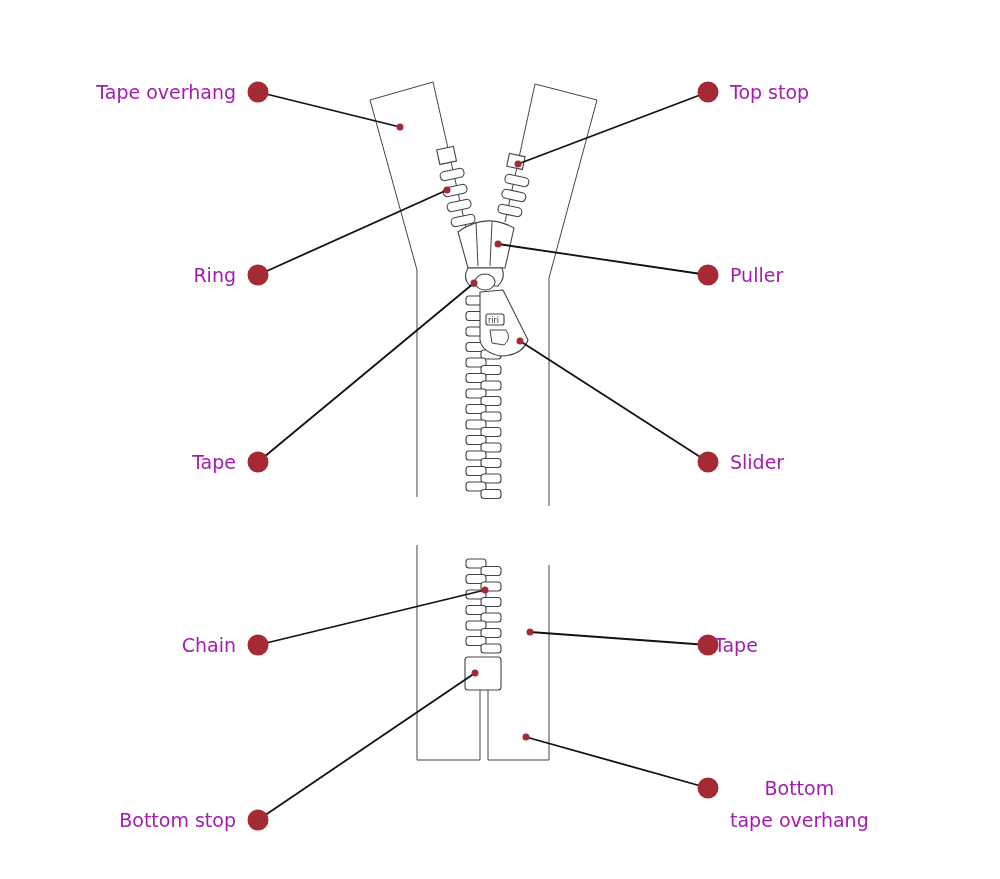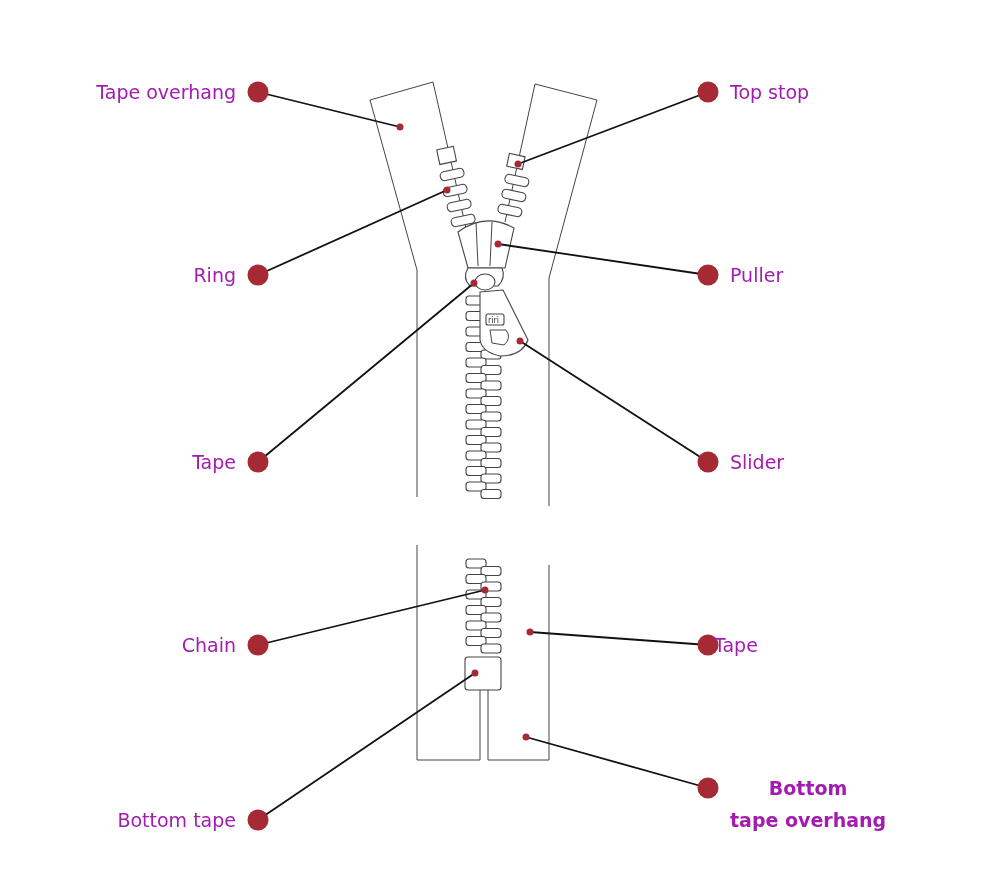--- a/index.html
+++ b/index.html
@@ -168,20 +168,20 @@
       <div class="label right" style="left: 730px; top: 451px;">
         <div>Slider</div>
       </div>
       <div class="label left" style="right: 764px; top: 634px; text-align: center;">
         <div>Chain</div>
       </div>
       <div class="label right" style="left: 714px; top: 634px;">
         <div>Tape</div>
       </div>
       <div class="label left" style="right: 764px; top: 809px;">
-        <div>Bottom tape</div>
+        <div>Bottom stop</div>
       </div>
-      <div class="label right" style="left: 730px; top: 777px; font-weight: bold;">
+      <div class="label right" style="left: 730px; top: 777px;">
         <div>Bottom</div>
         <div style="margin-top: 10px;">tape overhang</div>
       </div>
     </div>
 </div>
 
 </body></html>

